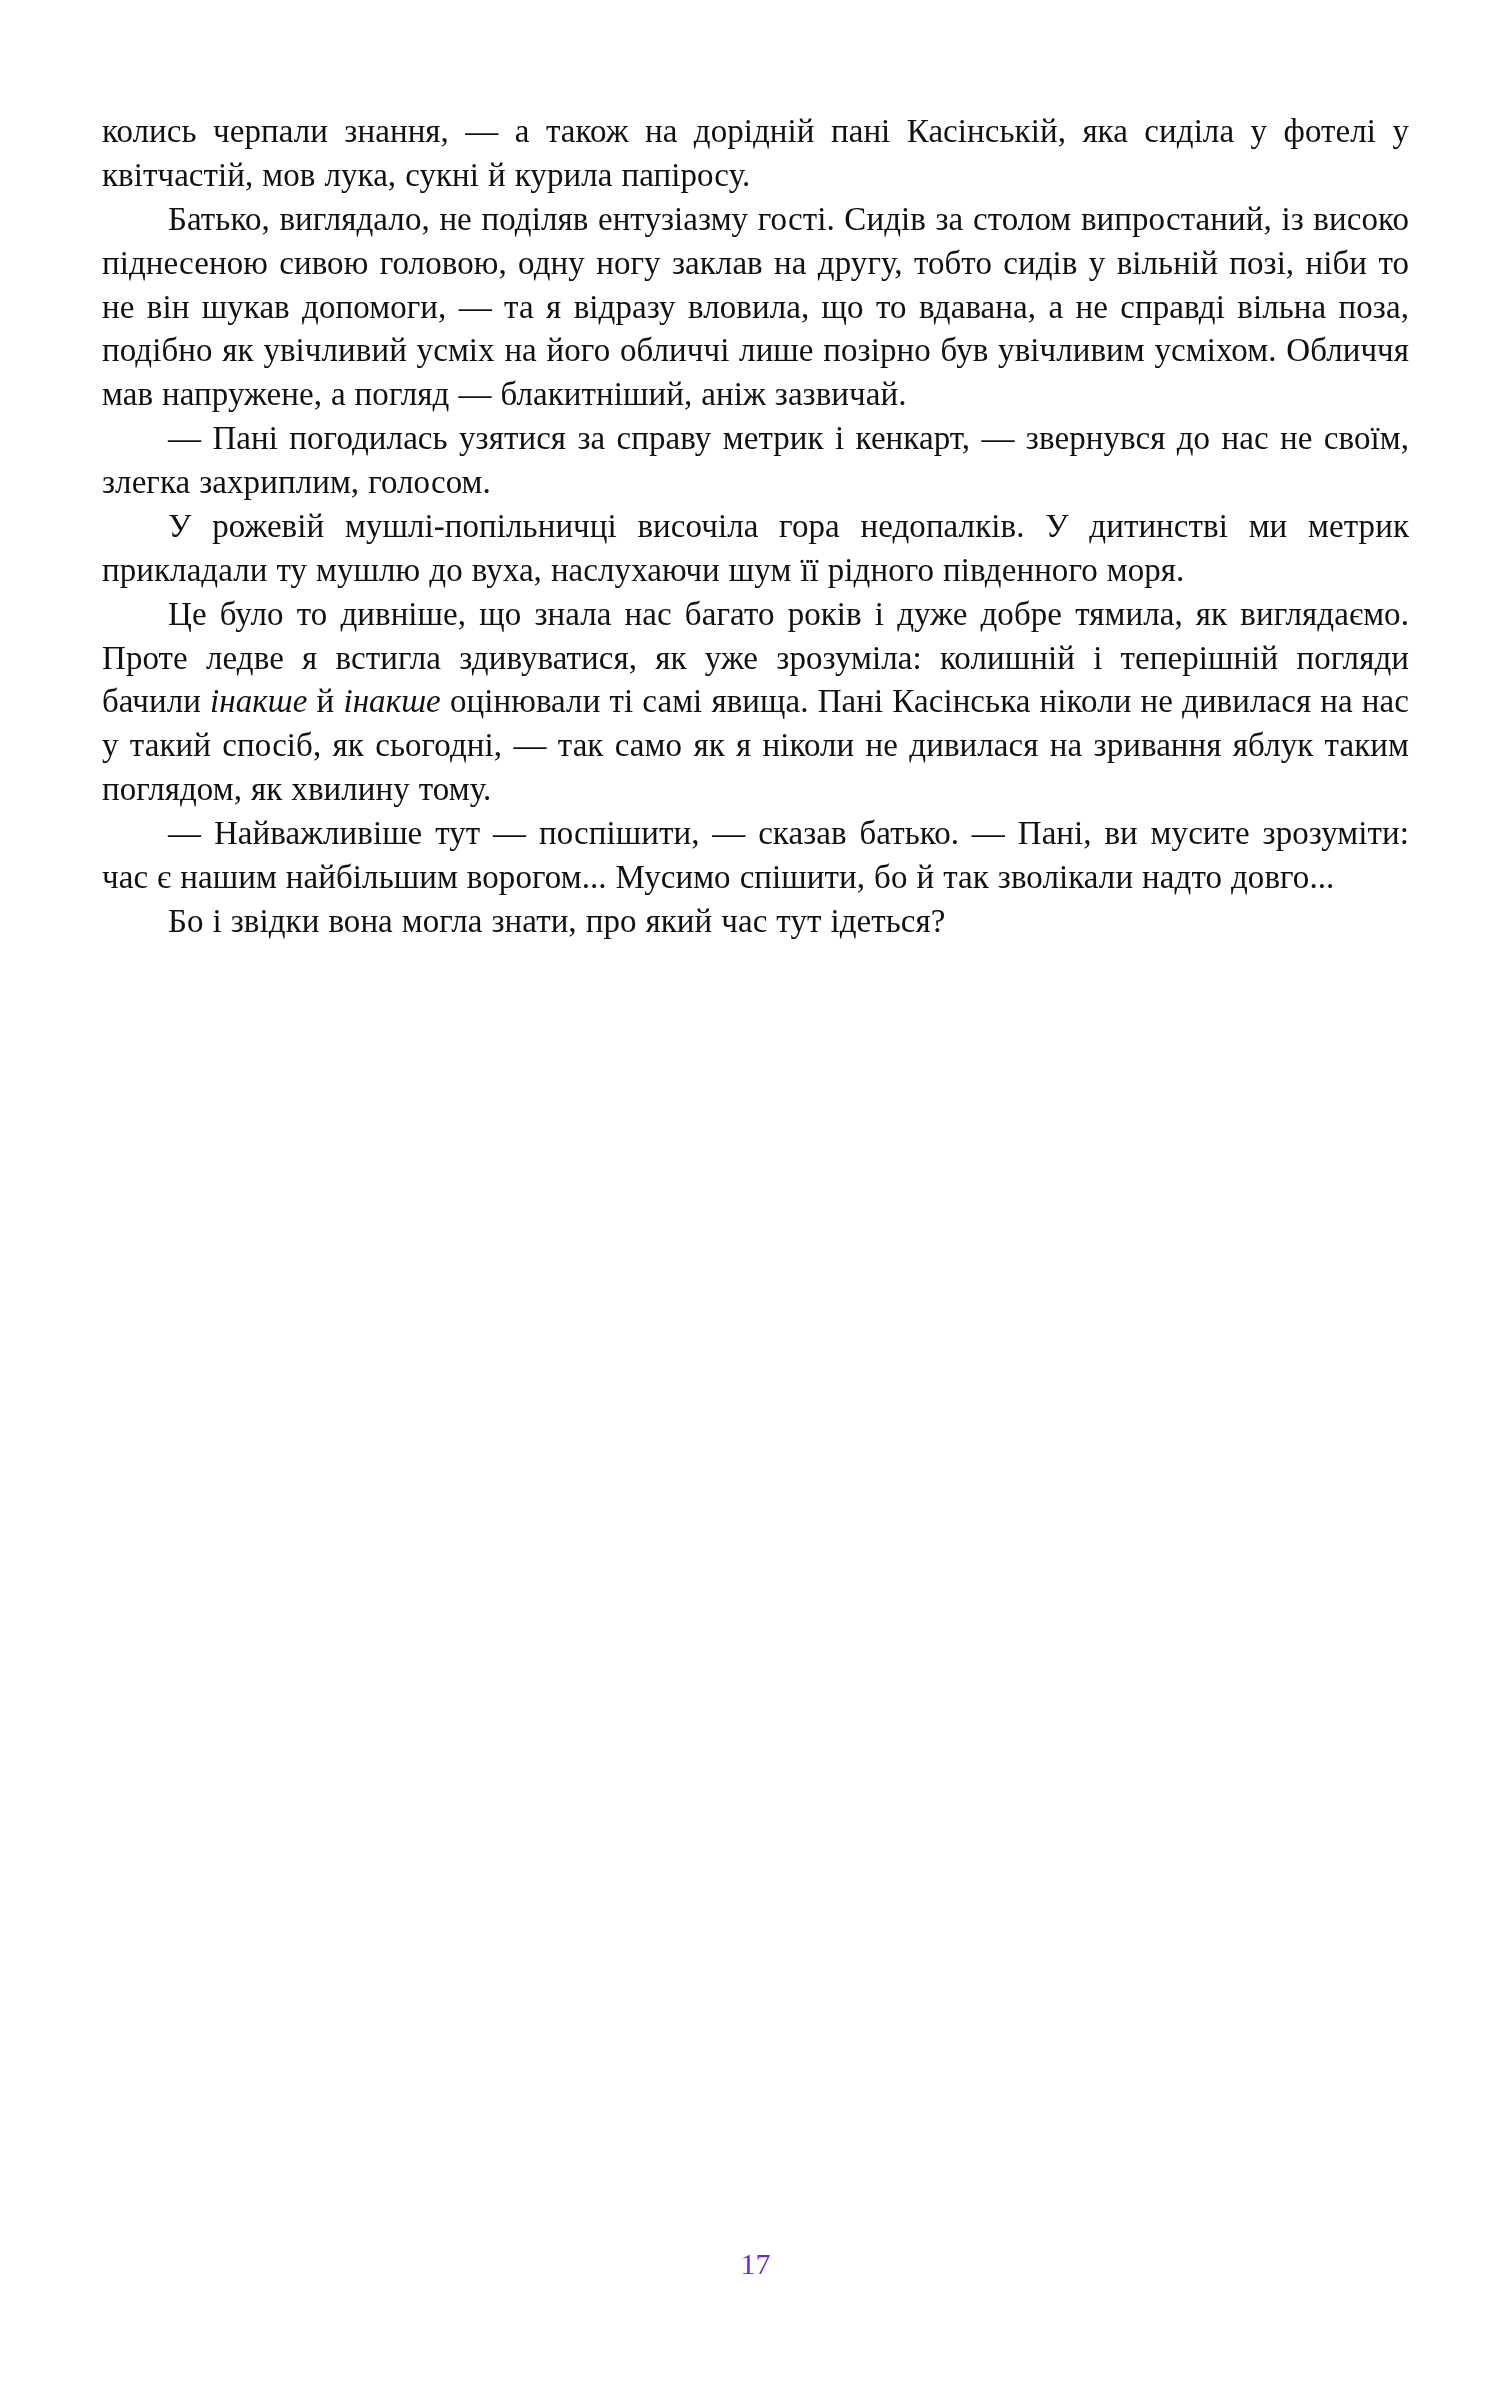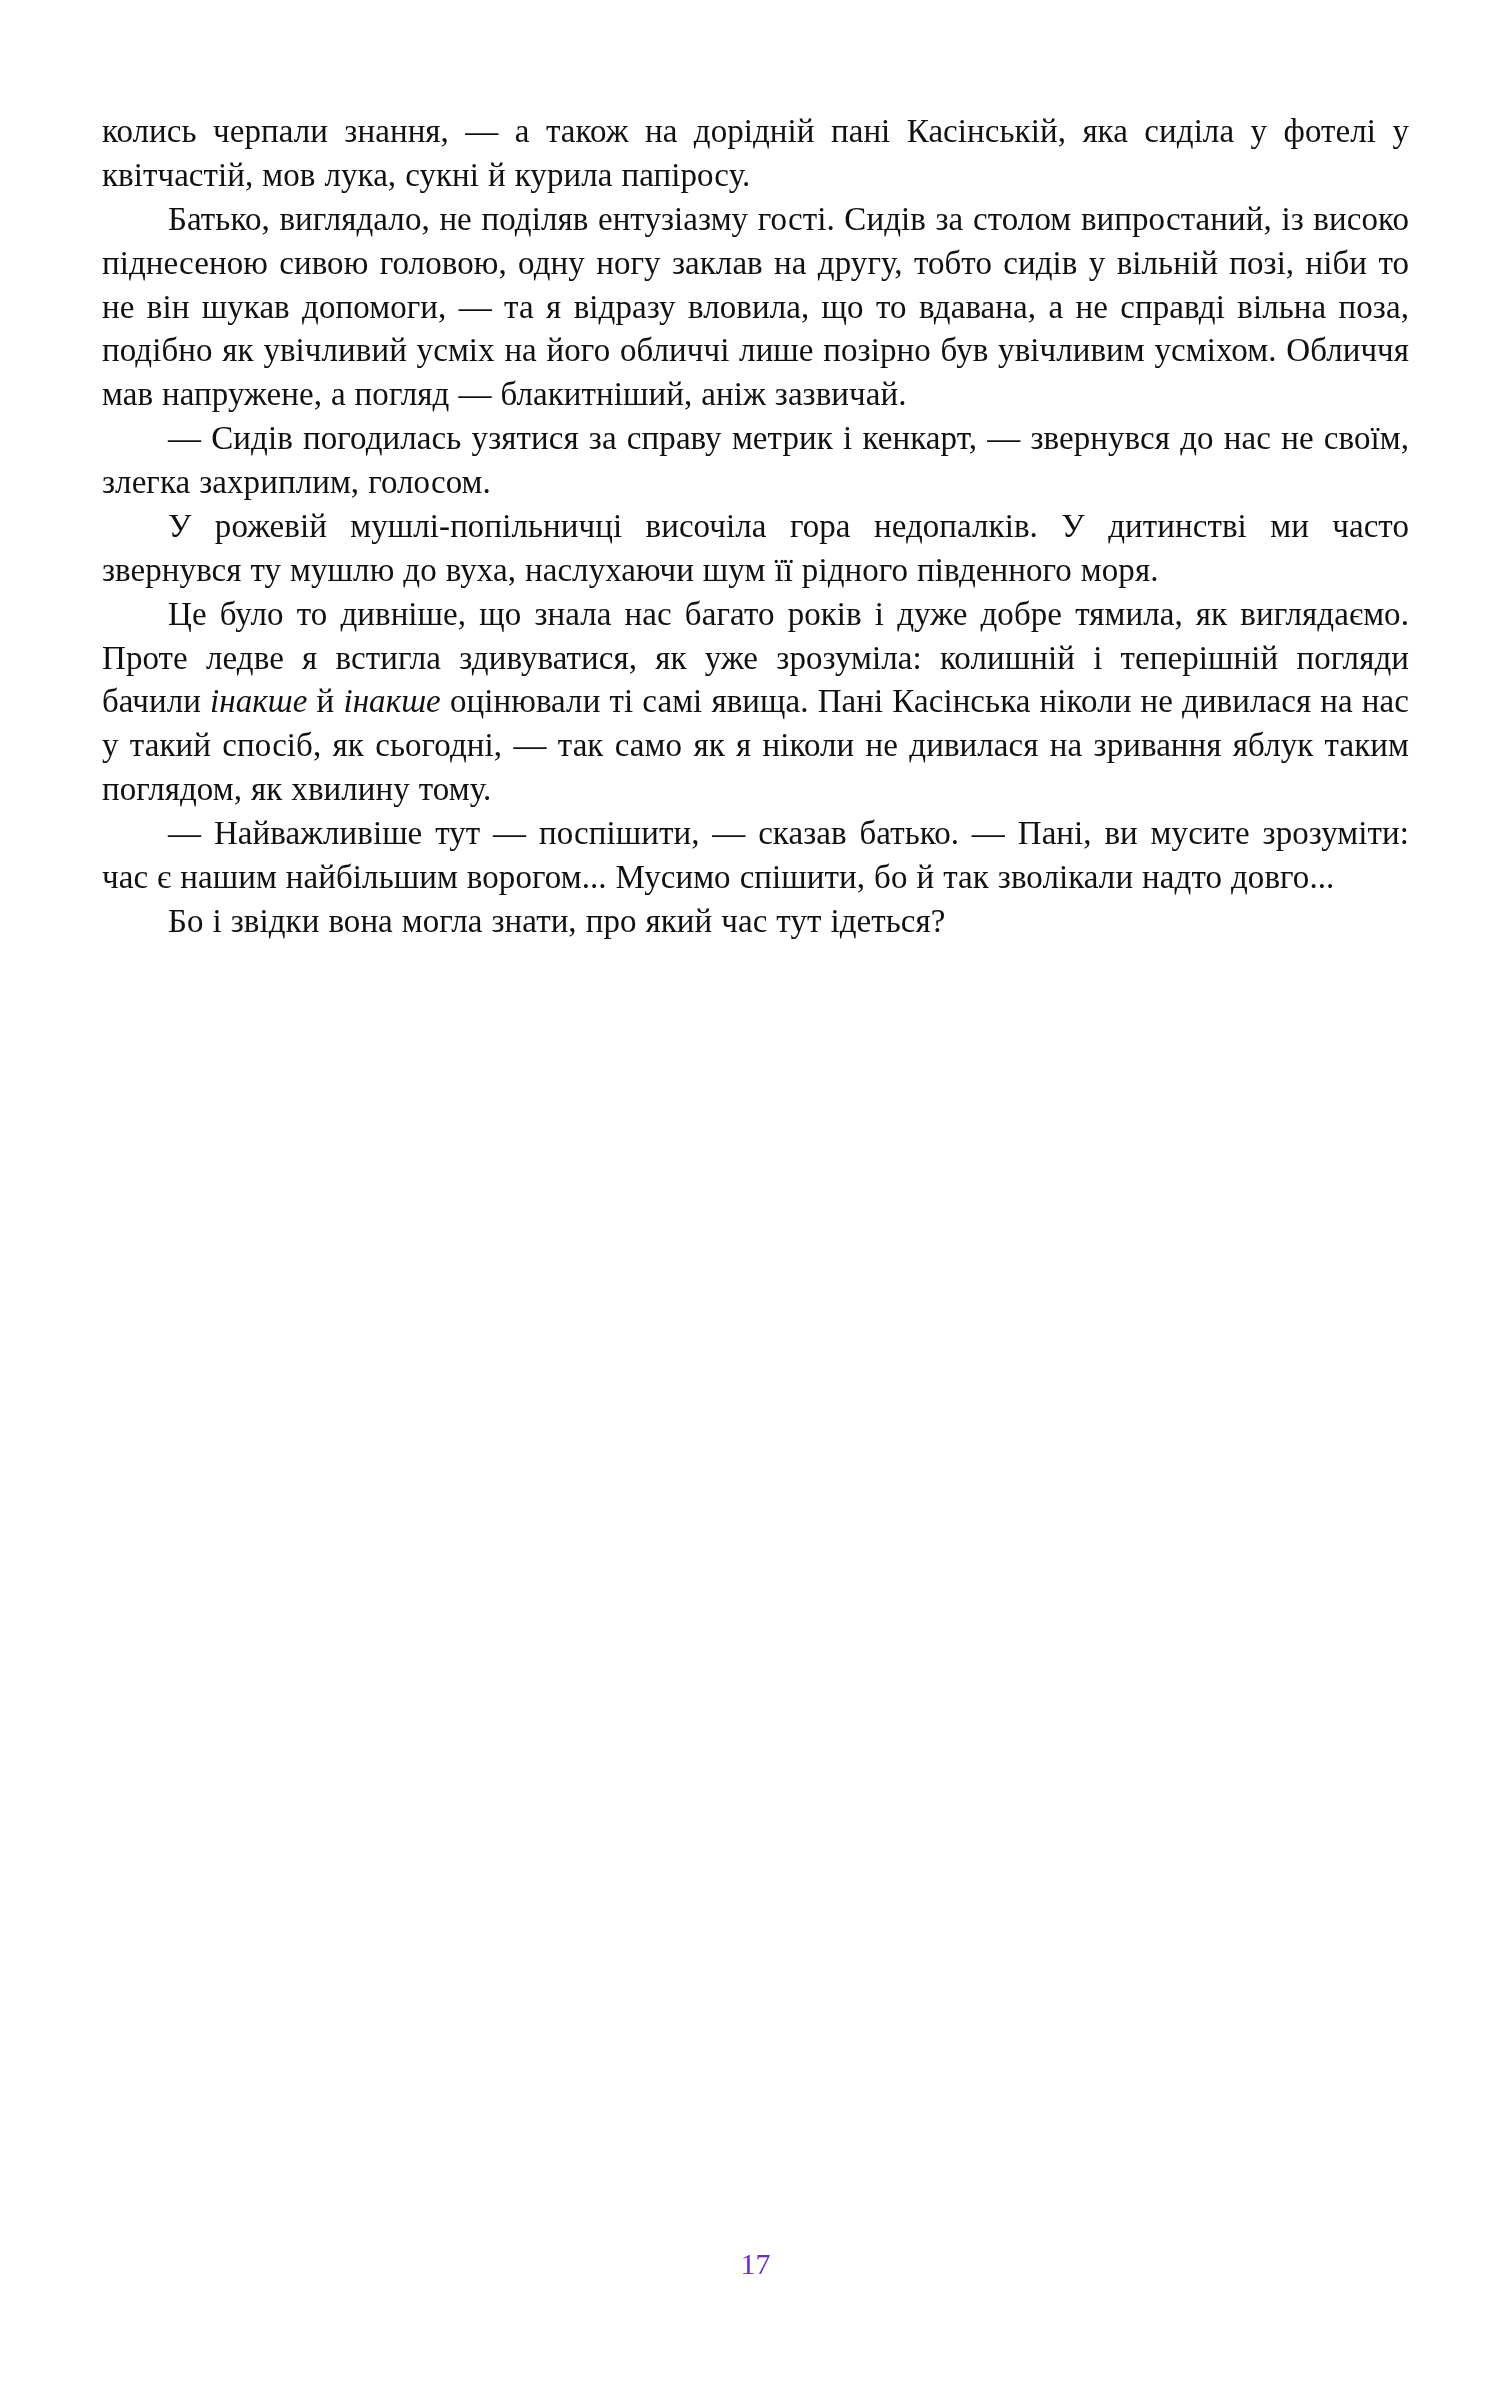--- a/index.html
+++ b/index.html
@@ -52,22 +52,22 @@
   }
 </style>
 </head>
 <body>
 
 <div class="page">
 
   <div class="text-block">
     <p class="para">колись черпали знання, — а також на дорідній пані Касінській, яка сиділа у фотелі у квітчастій, мов лука, сукні й курила папіросу.</p>
     <p class="para indent">Батько, виглядало, не поділяв ентузіазму гості. Сидів за столом випростаний, із високо піднесеною сивою головою, одну ногу заклав на другу, тобто сидів у вільній позі, ніби то не він шукав допомоги, — та я відразу вловила, що то вдавана, а не справді вільна поза, подібно як увічливий усміх на його обличчі лише позірно був увічливим усміхом. Обличчя мав напружене, а погляд — блакитніший, аніж зазвичай.</p>
-    <p class="para indent">— Сидів погодилась узятися за справу метрик і кенкарт, — звернувся до нас не своїм, злегка захриплим, голосом.</p>
-    <p class="para indent">У рожевій мушлі-попільничці височіла гора недопалків. У дитинстві ми часто звернувся ту мушлю до вуха, наслухаючи шум її рідного південного моря.</p>
+    <p class="para indent">— Пані погодилась узятися за справу метрик і кенкарт, — звернувся до нас не своїм, злегка захриплим, голосом.</p>
+    <p class="para indent">У рожевій мушлі-попільничці височіла гора недопалків. У дитинстві ми метрик прикладали ту мушлю до вуха, наслухаючи шум її рідного південного моря.</p>
     <p class="para indent">Це було то дивніше, що знала нас багато років і дуже добре тямила, як виглядаємо. Проте ледве я встигла здивуватися, як уже зрозуміла: колишній і теперішній погляди бачили <em>інакше</em> й <em>інакше</em> оцінювали ті самі явища. Пані Касінська ніколи не дивилася на нас у такий спосіб, як сьогодні, — так само як я ніколи не дивилася на зривання яблук таким поглядом, як хвилину тому.</p>
     <p class="para indent">— Найважливіше тут — поспішити, — сказав батько. — Пані, ви мусите зрозуміти: час є нашим найбільшим ворогом... Мусимо спішити, бо й так зволікали надто довго...</p>
     <p class="para indent">Бо і звідки вона могла знати, про який час тут ідеться?</p>
   </div>
 
   <div class="folio">17</div>
 
 </div>
 
 

